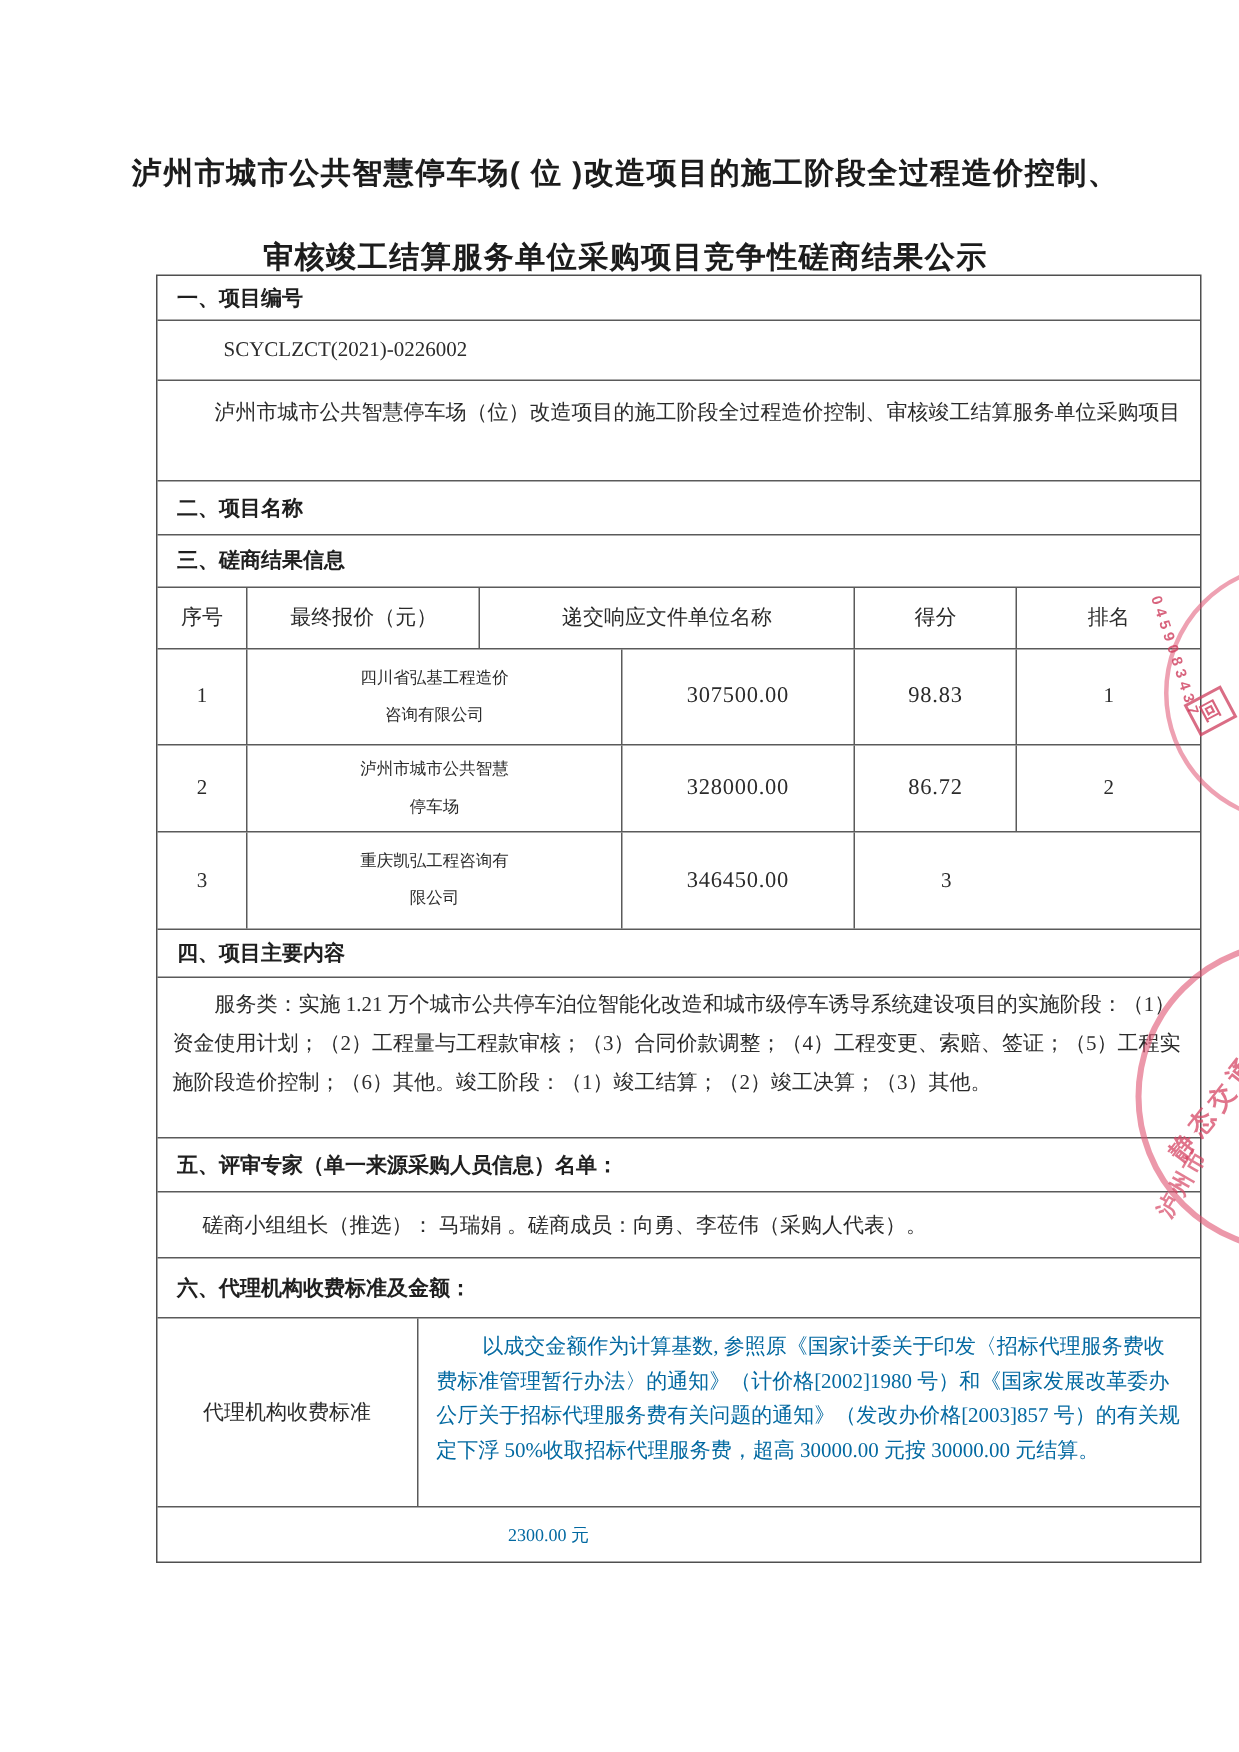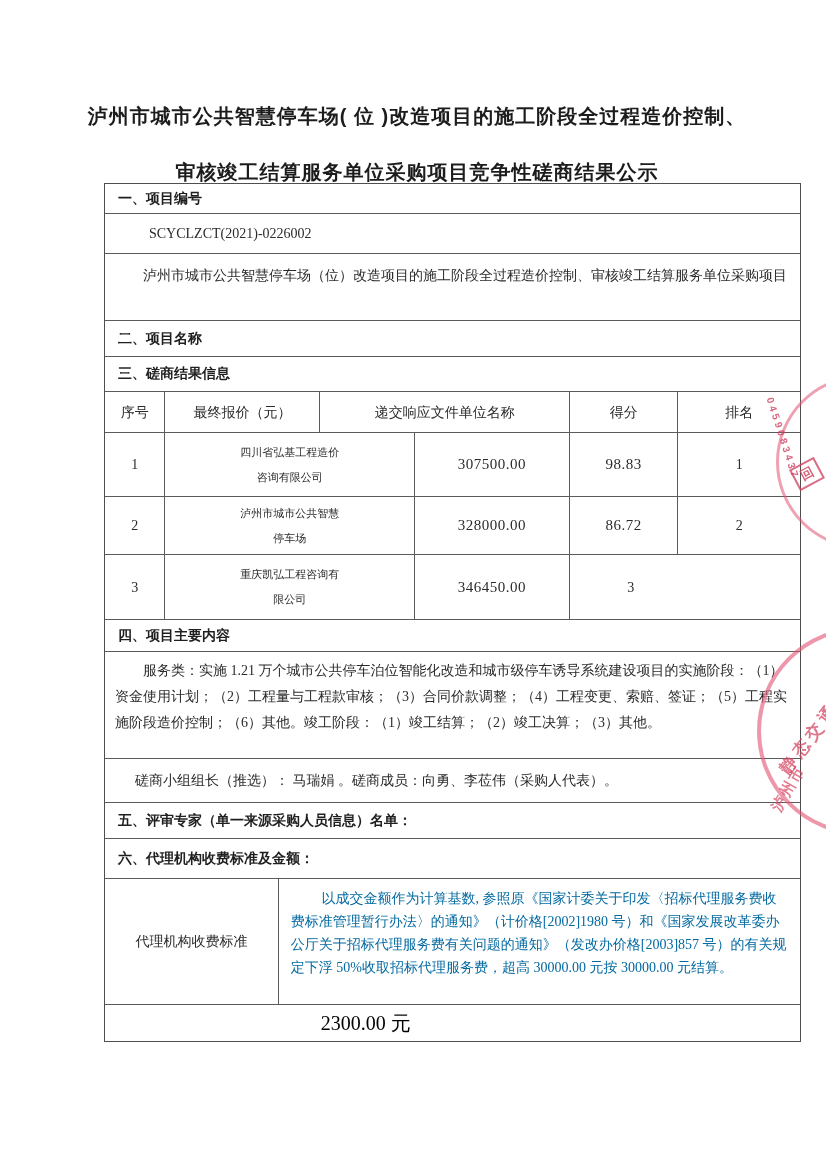--- a/index.html
+++ b/index.html
@@ -68,21 +68,21 @@
     display:flex;align-items:center;justify-content:center;
     font-size:14px;color:#2b2b2b;
   }
   .fee-value{width:75%;box-sizing:border-box;}
   .fee-para{
     padding:8px 12px 6px 12px;text-indent:2.2em;
     font-size:14px;line-height:23px;color:#0369a1;
   }
   .fee-amount{
     display:flex;align-items:center;justify-content:center;
-    font-size:20px;color:#000000;
+    font-size:12px;color:#0369a1;
   }
   
   .seal{position:absolute;border-radius:50%;pointer-events:none;}
   .seal-1{
     left:776px;top:375px;width:168px;height:168px;
     border:3px solid rgba(224,84,114,0.55);
   }
   .seal-1 .digits{
     position:absolute;left:-4px;top:18px;
     transform:rotate(72deg);transform-origin:left top;
@@ -186,25 +186,25 @@
       <div class="bid-cell c-rank">3</div>
     </div>
 
     <div class="row" style="height:32px;">
       <span class="sec-head">四、项目主要内容</span>
     </div>
     <div class="row block" style="height:107px;">
       <div class="para">服务类：实施 1.21 万个城市公共停车泊位智能化改造和城市级停车诱导系统建设项目的实施阶段：（1）资金使用计划；（2）工程量与工程款审核；（3）合同价款调整；（4）工程变更、索赔、签证；（5）工程实施阶段造价控制；（6）其他。竣工阶段：（1）竣工结算；（2）竣工决算；（3）其他。</div>
     </div>
 
+    <div class="row" style="height:36px;">
+      <span class="sec-head">五、评审专家（单一来源采购人员信息）名单：</span>
+    </div>
     <div class="row" style="height:44px;">
       <span class="val" style="padding-left:30px;">磋商小组组长（推选）： 马瑞娟 。磋商成员：向勇、李莅伟（采购人代表）。</span>
-    </div>
-    <div class="row" style="height:36px;">
-      <span class="sec-head">五、评审专家（单一来源采购人员信息）名单：</span>
     </div>
 
     <div class="row" style="height:40px;">
       <span class="sec-head">六、代理机构收费标准及金额：</span>
     </div>
 
     <div class="fee-row" style="height:126px;">
       <div class="fee-label">代理机构收费标准</div>
       <div class="fee-value">
         <div class="fee-para">以成交金额作为计算基数, 参照原《国家计委关于印发〈招标代理服务费收费标准管理暂行办法〉的通知》（计价格[2002]1980 号）和《国家发展改革委办公厅关于招标代理服务费有关问题的通知》（发改办价格[2003]857 号）的有关规定下浮 50%收取招标代理服务费，超高 30000.00 元按 30000.00 元结算。</div>

